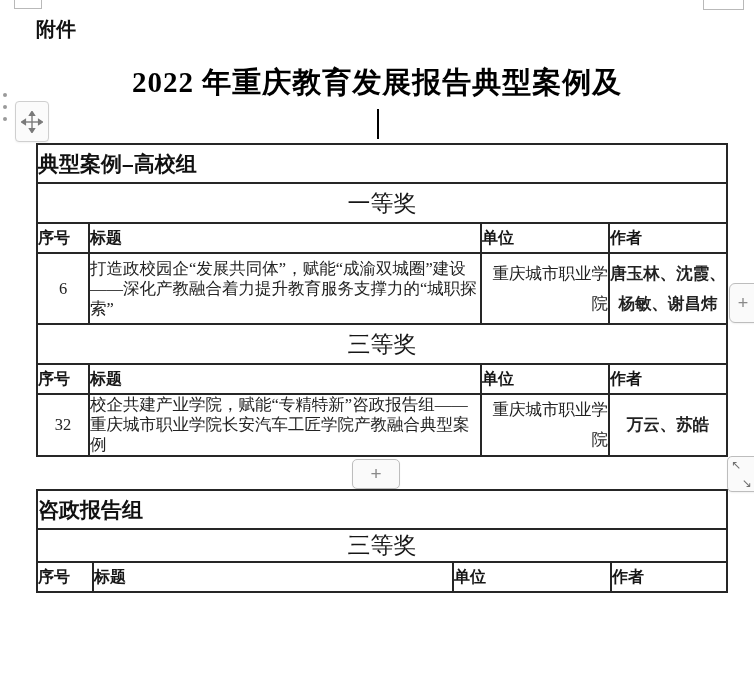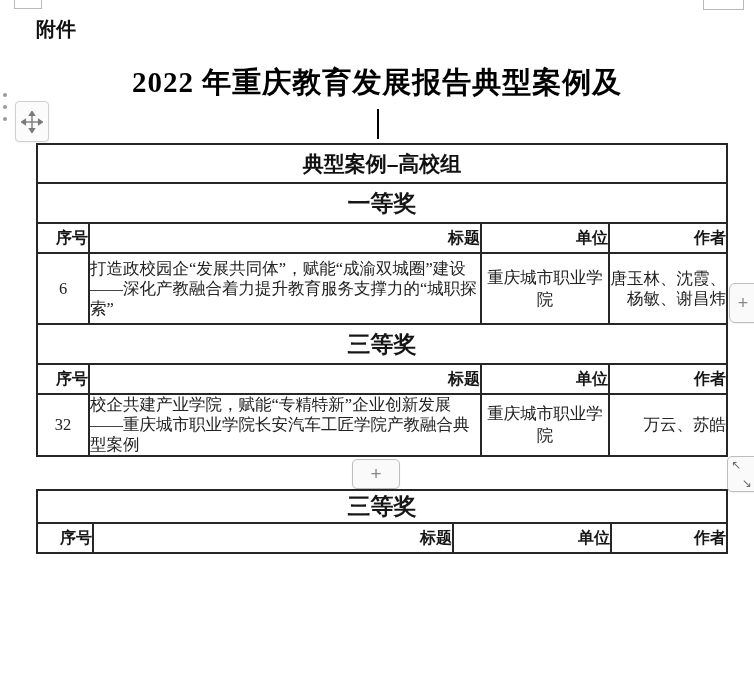--- a/index.html
+++ b/index.html
@@ -37,31 +37,31 @@
   
   table.doc{
     position:absolute;left:36px;border-collapse:collapse;table-layout:fixed;
     z-index:2;background:transparent;
   }
   table.t1{top:143px;width:690px;}
   table.t2{top:489px;width:690px;}
   table.doc td{
     border:2px solid #262626;padding:0;vertical-align:middle;overflow:hidden;
   }
-  .group-row td{height:37px;text-align:center;font-family:"Liberation Sans","DejaVu Sans",sans-serif;
+  .group-row td{height:37px;font-family:"Liberation Sans","DejaVu Sans",sans-serif;
     font-weight:700;font-size:21px;color:#111;}
-  .award-row td{height:38px;text-align:center;font-weight:700;font-size:23px;color:#161616;border-radius:13px;}
+  .award-row td{height:38px;text-align:center;font-weight:400;font-size:23px;color:#161616;border-radius:13px;}
   .t2 .group-row td{height:37px;}
   .t2 .award-row td{height:31px;}
-  .head-row td{height:28px;text-align:right;font-weight:700;font-size:16px;color:#161616;}
+  .head-row td{height:28px;text-align:left;font-weight:700;font-size:16px;color:#161616;}
   .data-row td{font-size:16.5px;color:#222;}
   .cell-no{text-align:center;font-size:16px;}
   .cell-title{padding:3px 8px 3px 10px;line-height:20px;text-align:left;}
-  .cell-unit{padding:3px 6px 3px 12px;line-height:22px;text-align:center;}
-  .cell-auth{padding:3px 4px 3px 8px;line-height:20px;text-align:right;}
+  .cell-unit{padding:3px 6px 3px 12px;line-height:30px;text-align:right;}
+  .cell-auth{padding:3px 4px 3px 8px;line-height:30px;text-align:center;font-weight:bold;}
   .r6 td{height:69px;}
   .r25 td{height:60px;}
   .r32 td{height:59px;}
   
   .ctl{
     position:absolute;border:1px solid #bdbdbd;background:#fafafa;color:#8a8a8a;
     display:flex;align-items:center;justify-content:center;cursor:pointer;
     font-family:"Liberation Sans","DejaVu Sans",sans-serif;box-shadow:0 1px 2px rgba(0,0,0,.06);
   }
   .add-row-btn{left:352px;top:459px;width:46px;height:28px;border-radius:5px;font-size:19px;z-index:1;}
@@ -132,21 +132,21 @@
           <td colspan="4">三等奖</td>
         </tr>
     <tr class="head-row">
       <td>序号</td>
       <td>标题</td>
       <td>单位</td>
       <td>作者</td>
     </tr>
     <tr class="data-row r25">
       <td class="cell-no">32</td>
-      <td class="cell-title">校企共建产业学院，赋能“专精特新”企业创新发展——重庆城市职业学院长安汽车工匠学院产教融合典型案例</td>
+      <td class="cell-title">校企共建产业学院，赋能“专精特新”咨政报告组——重庆城市职业学院长安汽车工匠学院产教融合典型案例</td>
       <td class="cell-unit">重庆城市职业学院</td>
       <td class="cell-auth">万云、苏皓</td>
     </tr>
   </tbody>
     </table>
 
   <div class="ctl add-row-btn">
     <span>+</span>
   </div>
 
@@ -160,20 +160,23 @@
   </div>
 
   <table class="doc t2">
     <colgroup>
         <col style="width:56px">
         <col style="width:360px">
         <col style="width:158px">
         <col style="width:116px">
       </colgroup>
     <tbody>
+        <tr class="group-row">
+          <td colspan="4">咨政报告组</td>
+        </tr>
     <tr class="award-row">
           <td colspan="4">三等奖</td>
         </tr>
     <tr class="head-row">
       <td>序号</td>
       <td>标题</td>
       <td>单位</td>
       <td>作者</td>
     </tr>
   </tbody>

